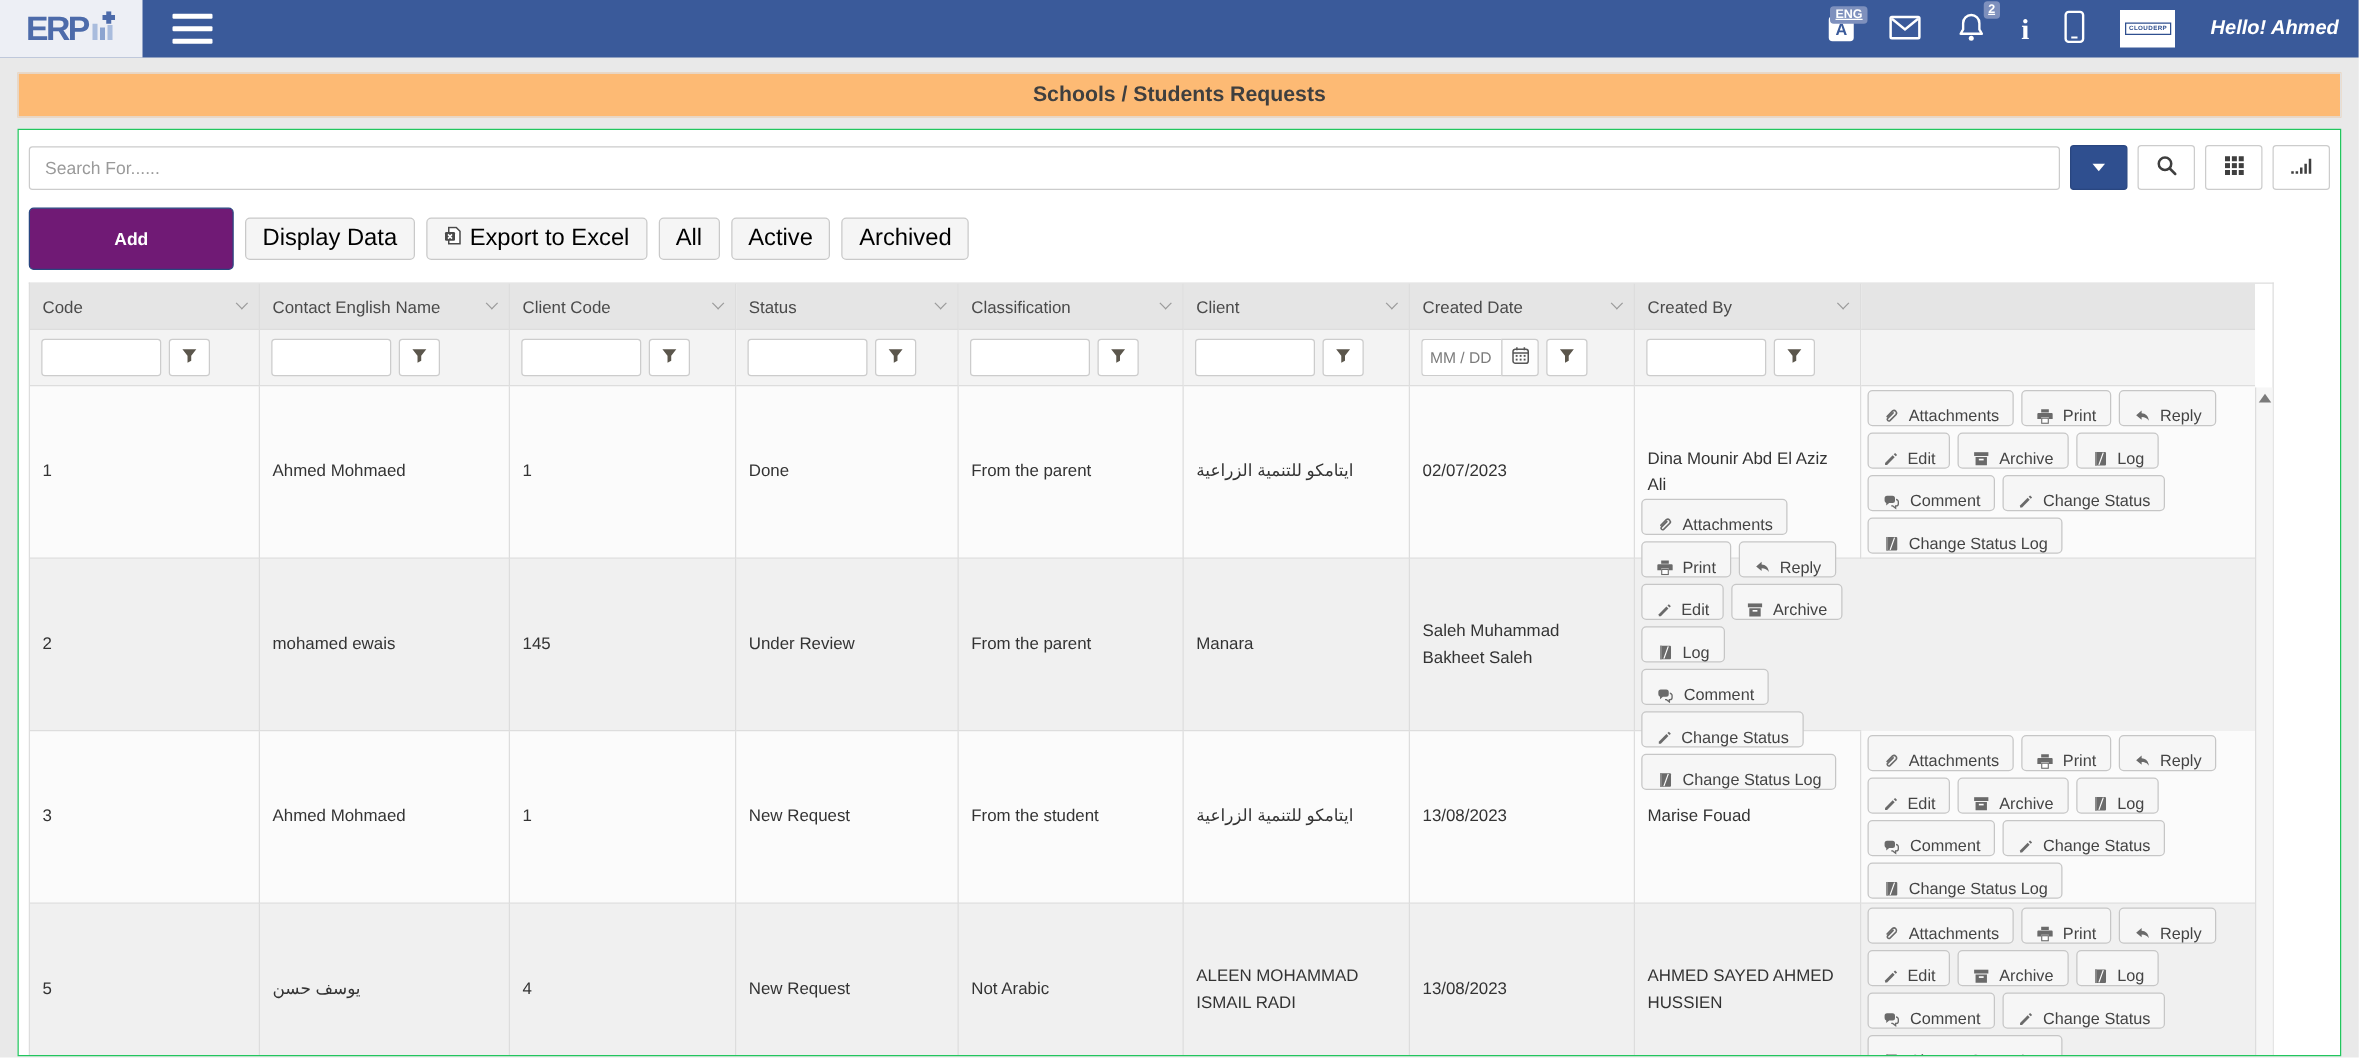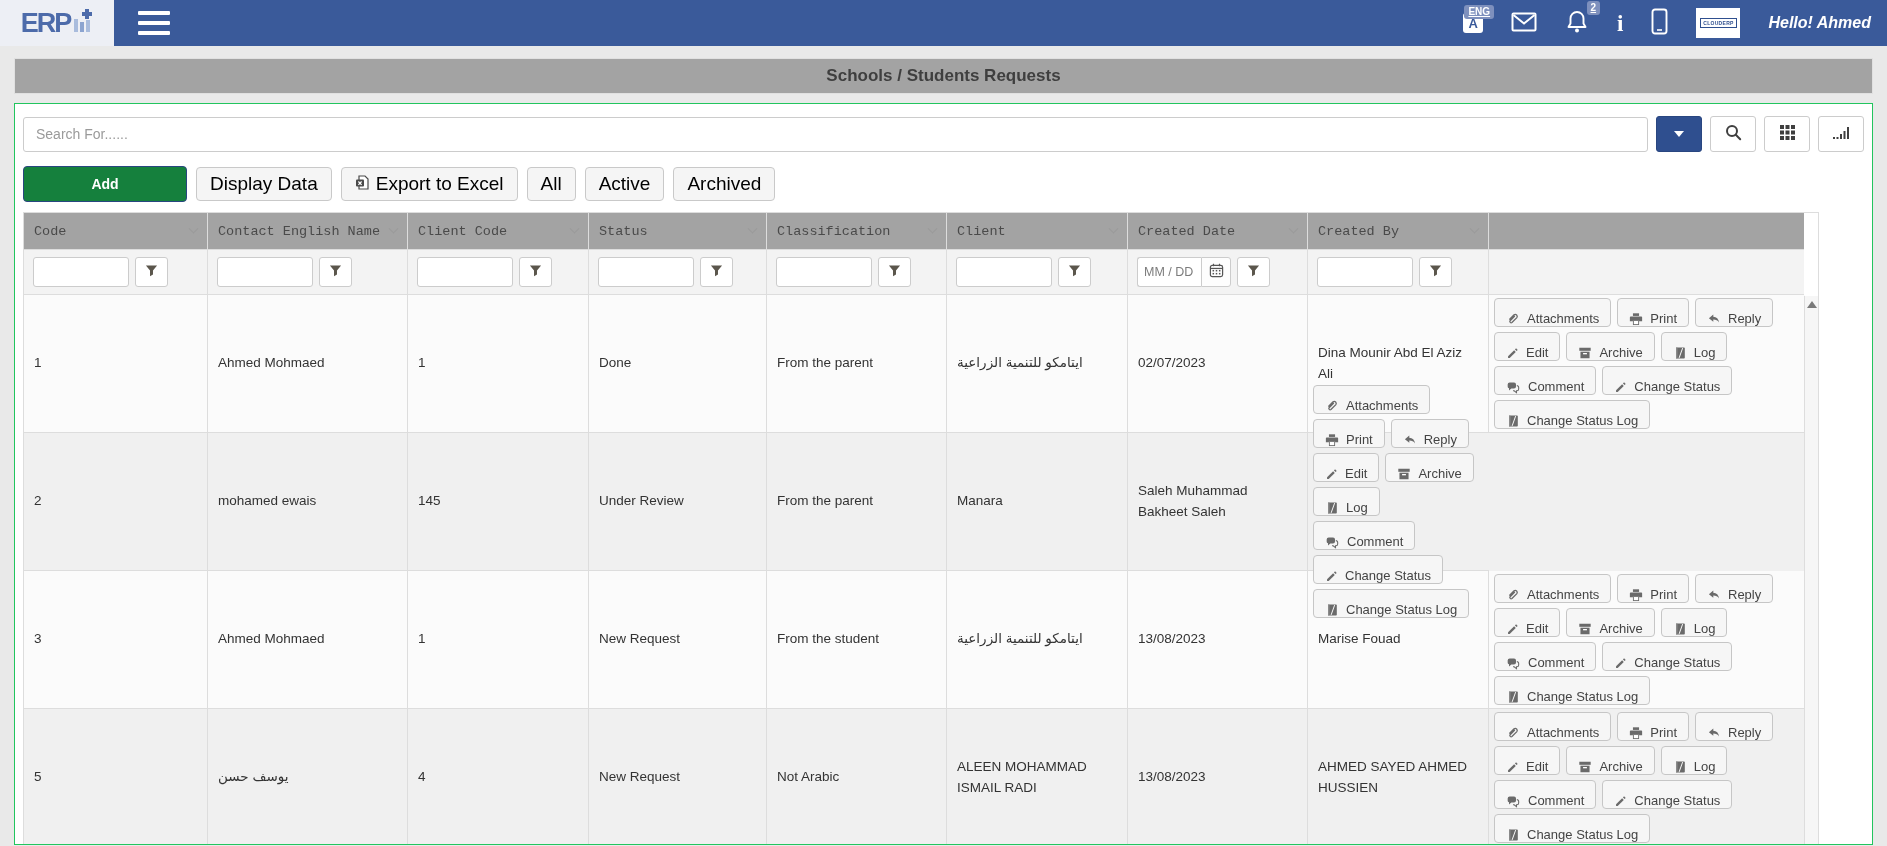--- a/index.html
+++ b/index.html
@@ -17,37 +17,37 @@
   .hamburger span { display:block; width:32px; height:4px; background:#fff; border-radius:1px; }
   .nav-right { margin-left:auto; display:flex; align-items:center; gap:28px; padding-right:16px; }
   .nav-icon { position:relative; background:none; border:none; cursor:pointer; display:flex; align-items:center; justify-content:center; }
   .nav-badge { position:absolute; top:-8px; right:-11px; background:#7e90bd; color:#fff; font-size:10px; font-weight:bold; border-radius:3px; padding:1px 4px; line-height:1.2;text-decoration:underline; }
   .translate-doc { width:20px; height:20px; background:#fff; border-radius:3px; color:#3a5a9a; font-weight:bold; font-size:13px; display:flex; align-items:center; justify-content:center; }
   .info-glyph { font-family:"Liberation Serif",serif; font-weight:bold; font-size:23px; color:#fff; line-height:1; }
   .user-logo-box { width:44px; height:30px; background:#fff; display:flex; align-items:center; justify-content:center; }
   .mini-logo { font-size:5px; font-weight:bold; color:#2f4f8f; border:1px solid #2f4f8f; padding:1px 2px; letter-spacing:.3px; white-space:nowrap; }
   .greeting { color:#fff; font-weight:bold; font-size:16px;font-style:italic; }
   
-  .title-band { margin:12px 14px 0; background:#a3a3a3; border:1px solid #e0e0e0; height:36px; display:flex; align-items:center; justify-content:center; }
+  .title-band { margin:12px 14px 0; background:#fdba74; border:1px solid #e0e0e0; height:36px; display:flex; align-items:center; justify-content:center; }
   .title-band h1 { font-size:17px; font-weight:bold; color:#3f3f3f; }
   
   .card { margin:9px 14px 0; background:#fff; border:1px solid #22c55e; height:742px; overflow:hidden; padding:12px 8px 0; }
   .search-row { display:flex; align-items:center; gap:8px; margin-bottom:14px; }
   .search-input { flex:1; height:35px; border:1px solid #ccc; border-radius:3px; padding:0 12px; font-size:14px; color:#333; font-family:inherit; }
   .search-input::placeholder { color:#9a9a9a; }
   .dropdown-btn { width:46px; height:36px; background:#2f4f8f; border:1px solid #294680; border-radius:3px; display:flex; align-items:center; justify-content:center; cursor:pointer; }
   .caret-down { width:0; height:0; border-left:5px solid transparent; border-right:5px solid transparent; border-top:6px solid #fff; }
   .icon-btn { width:46px; height:36px; background:#fff; border:1px solid #ccc; border-radius:3px; display:flex; align-items:center; justify-content:center; cursor:pointer; }
   .btn-row { display:flex; align-items:center; gap:9px; margin-bottom:10px; }
-  .btn-primary { width:164px; height:36px; background:#15803d; border:1px solid #294680; border-radius:4px; color:#fff; font-weight:bold; font-size:14px; cursor:pointer; font-family:inherit; }
+  .btn-primary { width:164px; height:50px; background:#701a75; border:1px solid #294680; border-radius:4px; color:#fff; font-weight:bold; font-size:14px; cursor:pointer; font-family:inherit; }
   .btn { height:34px; background:#f5f5f5; border:1px solid #c9c9c9; border-radius:4px; padding:0 13px; font-size:19px; color:#000000; display:inline-flex; align-items:center; gap:7px; cursor:pointer; font-family:inherit; }
   
   .table-wrap { position:relative; width:1796px; border:1px solid #ddd; border-bottom:none; }
   .t-row { display:grid; width:1781px; }
-  .h-cell { background:#a3a3a3; border-right:1px solid #ddd; border-bottom:1px solid #ddd; height:37px; display:flex; align-items:center; justify-content:space-between; padding:0 10px; font-size:13.5px; color:#4a4a4a; cursor:pointer;font-family:Liberation Mono, monospace; }
+  .h-cell { background:#e5e5e5; border-right:1px solid #ddd; border-bottom:1px solid #ddd; height:37px; display:flex; align-items:center; justify-content:space-between; padding:0 10px; font-size:13.5px; color:#4a4a4a; cursor:pointer; }
   .h-cell:last-child { border-right:none; }
   .chev { width:7px; height:7px; border-right:1.6px solid #9a9a9a; border-bottom:1.6px solid #9a9a9a; transform:rotate(45deg) translate(-2px,-2px); }
   .f-cell { background:#f3f3f3; border-right:1px solid #ddd; border-bottom:1px solid #ddd; height:45px; display:flex; align-items:center; gap:6px; padding:0 9px; }
   .f-cell:last-child { border-right:none; }
   .f-input { width:96px; height:30px; border:1px solid #ccc; border-radius:3px; padding:0 8px; font-size:13px; font-family:inherit; color:#555; }
   .f-input::placeholder { color:#8a8a8a; }
   .f-btn { width:33px; height:30px; background:#fff; border:1px solid #ccc; border-radius:3px; display:flex; align-items:center; justify-content:center; cursor:pointer; }
   .date-group { display:flex; }
   .date-input { width:64px; height:30px; border:1px solid #ccc; border-right:none; border-radius:3px 0 0 3px; padding:0 6px; font-size:12.5px; font-family:inherit; color:#555; }
   .date-input::placeholder { color:#7c7c7c; }

